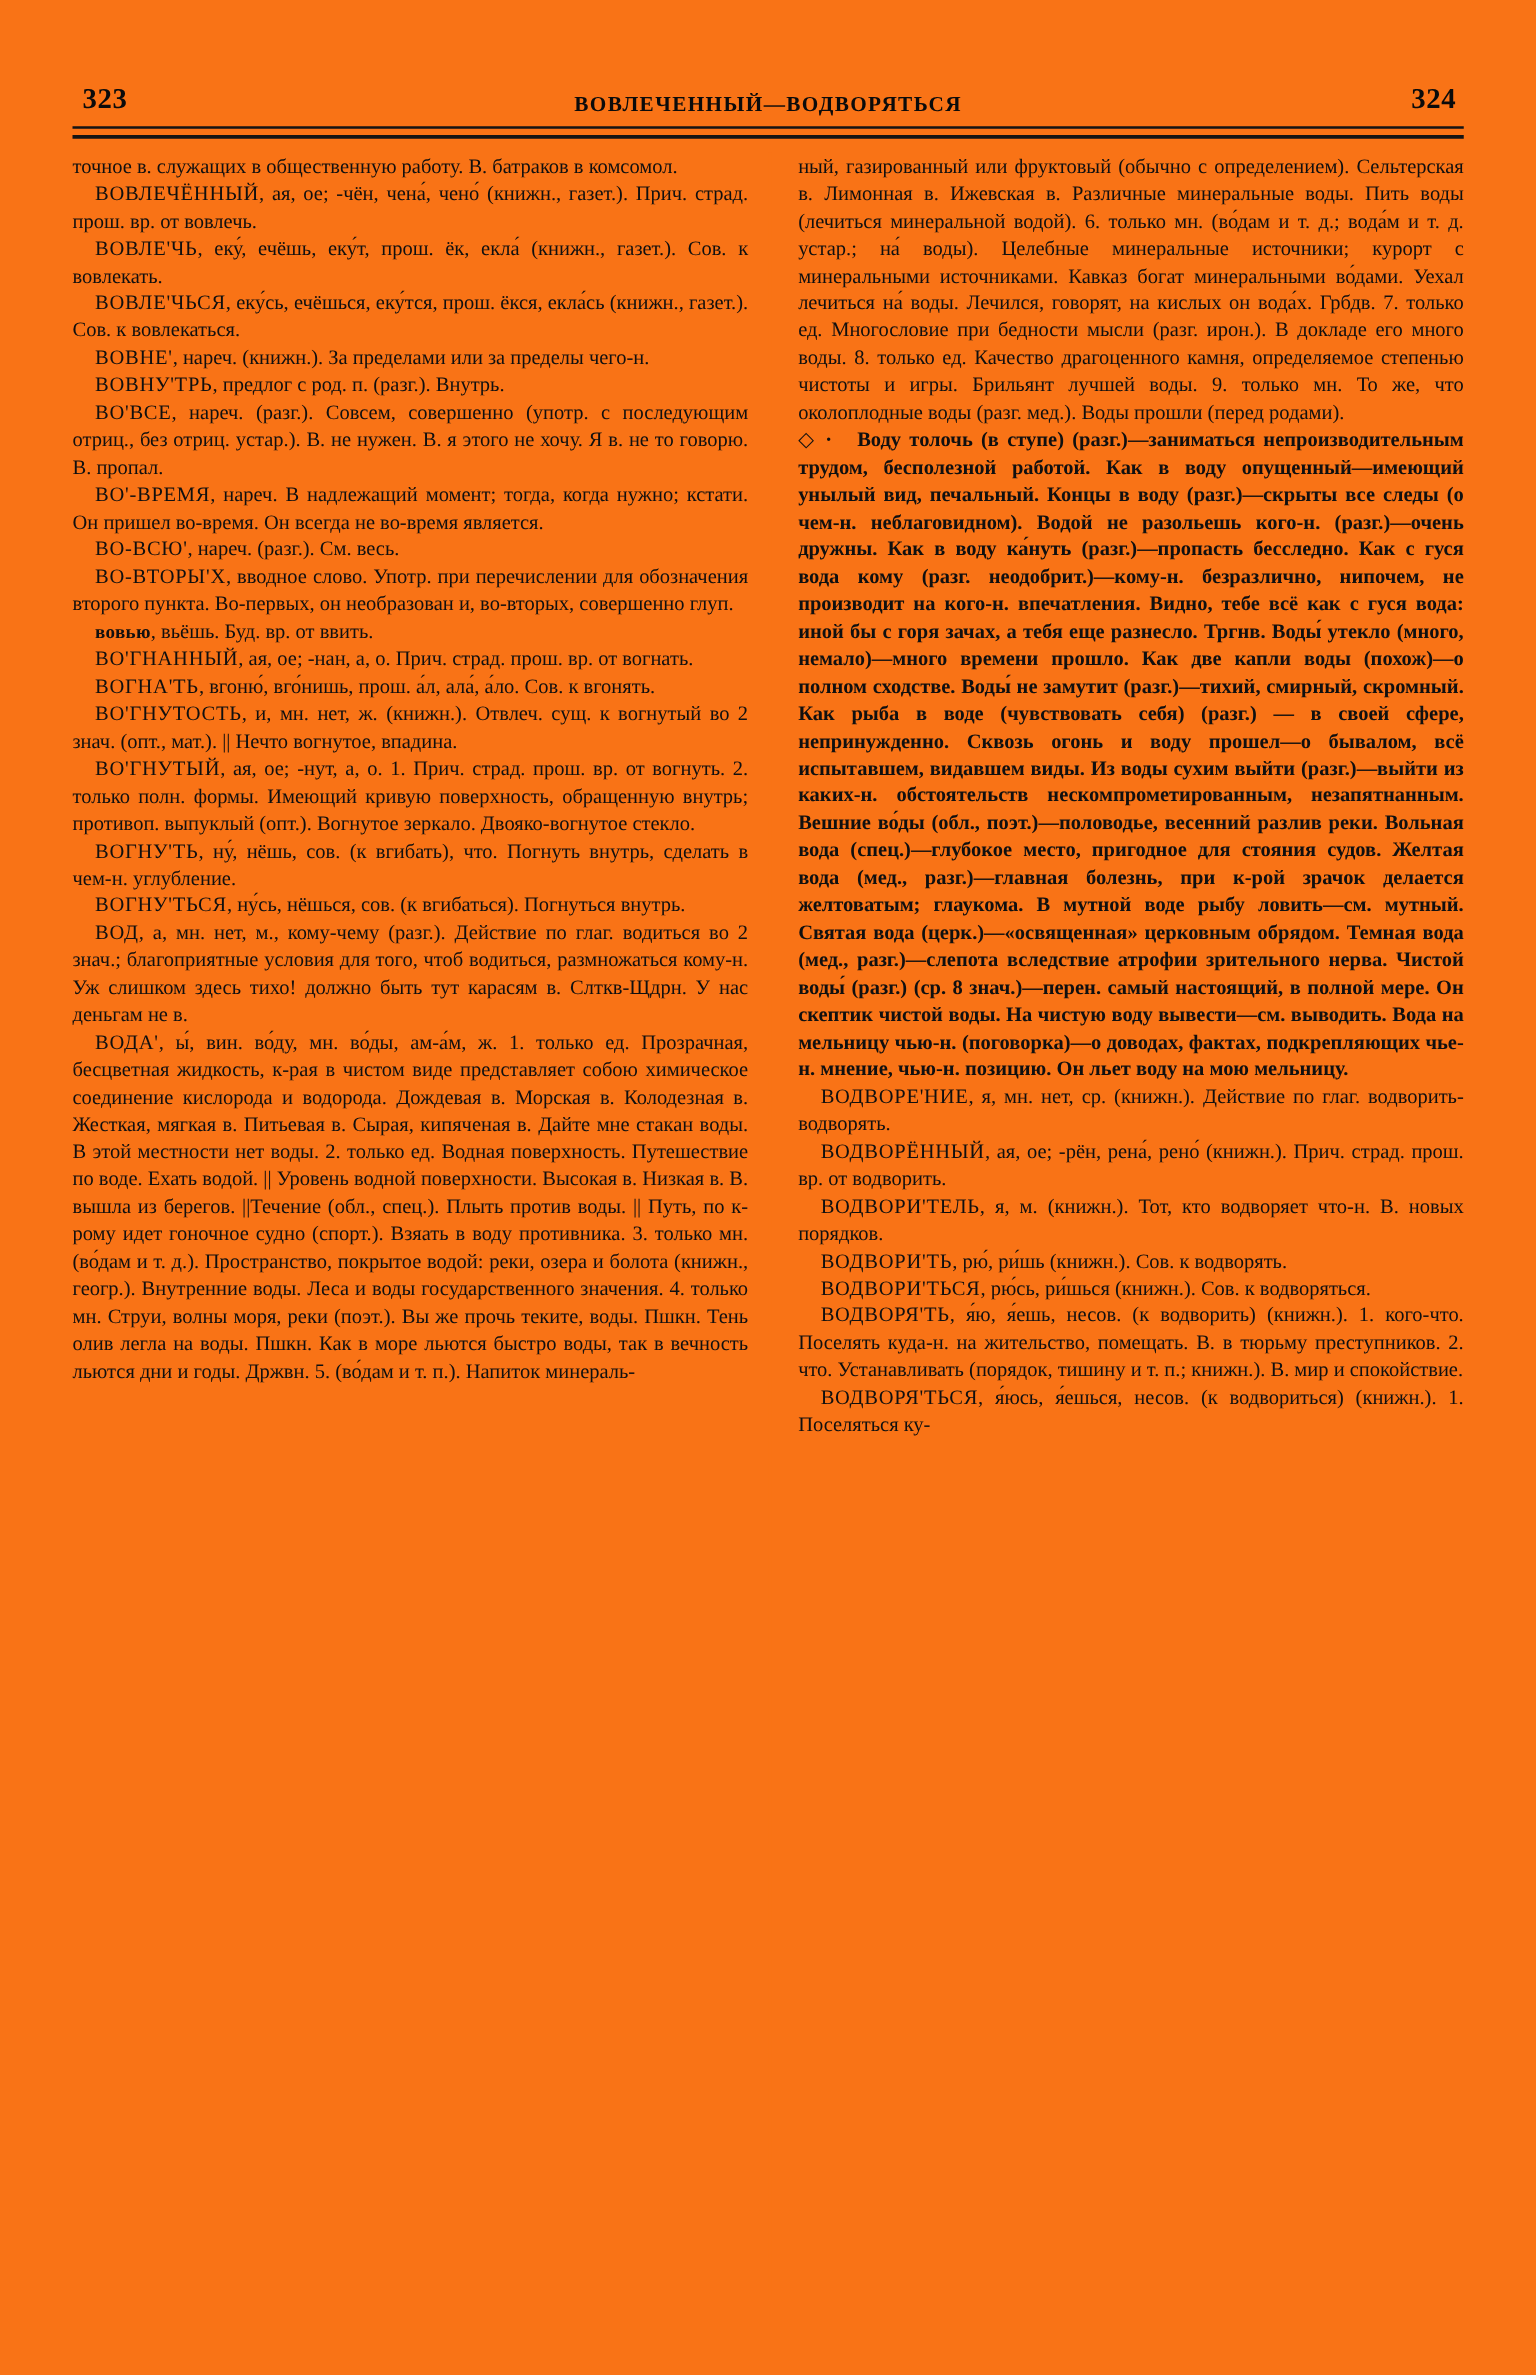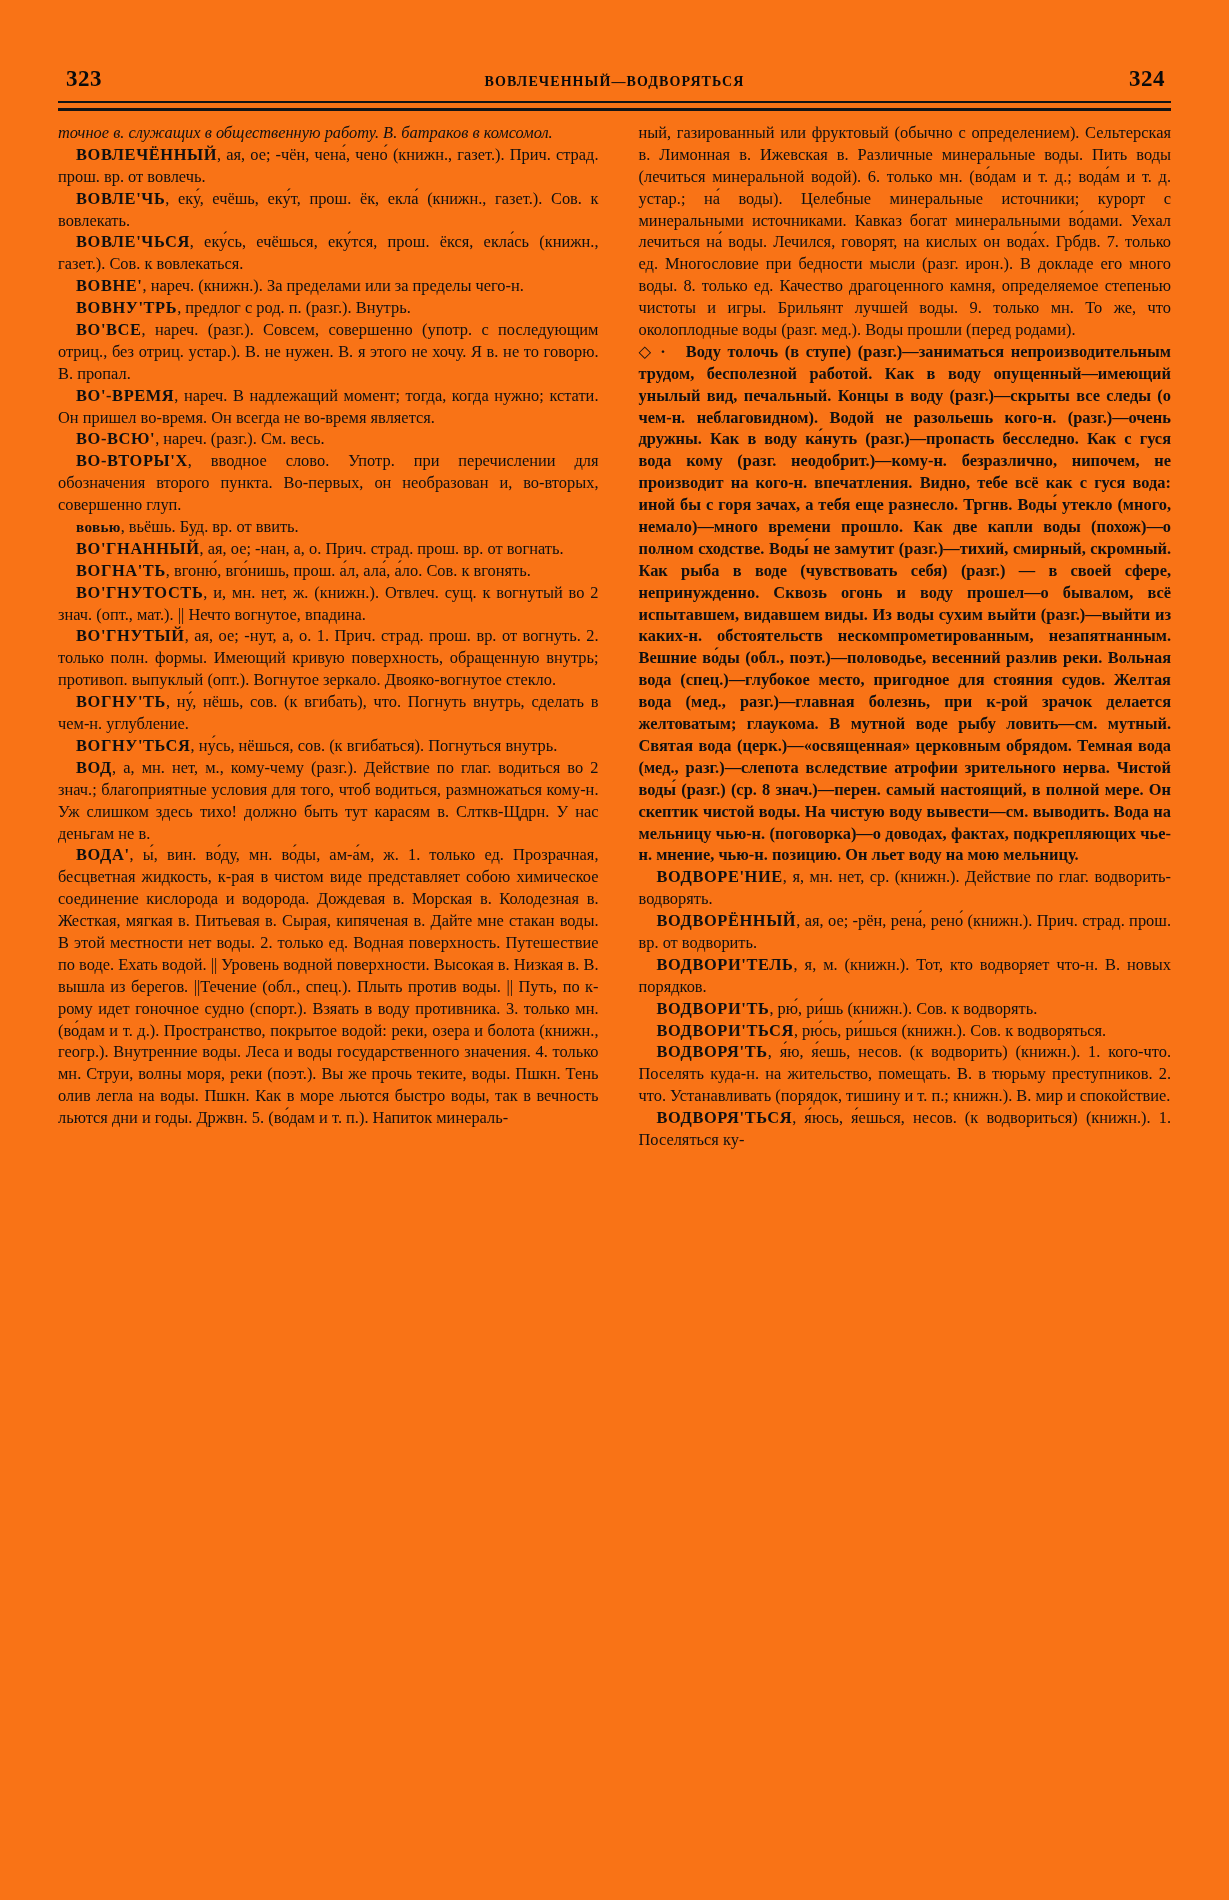--- a/index.html
+++ b/index.html
@@ -37,21 +37,21 @@
     font-family: "Liberation Serif", "DejaVu Serif", serif;
   }
   .folio.left  { left: 8px; }
   .folio.right { right: 6px; }
   .runhead-title {
     position: absolute;
     left: 0; right: 0;
     top: 8px;
     text-align: center;
     font-weight: bold;
-    font-size: 14px;
+    font-size: 17px;
     letter-spacing: 1.1px;
     color: #0b0b0b;
   }
   .rule {
     position: absolute;
     left: 58px;
     right: 58px;
     top: 101px;
     height: 5px;
     border-top: 2px solid #141414;
@@ -77,23 +77,23 @@
     text-justify: inter-word;
     hyphens: manual;
   }
   .col.left  { padding-right: 16px; }
   .col.right { padding-left: 22px; border-left: 2px solid #f97316; }
 
   .entry { margin: 0; text-indent: 18px; }
   .entry + .entry { margin-top: 0; }
   .cont { margin: 0; text-indent: 0; }
 
-  .hw { font-weight: bold; letter-spacing: .6px; }
+  .hw { font-weight: normal; letter-spacing: .6px; }
   .hw-sm { font-weight: bold; font-size: 15.2px; letter-spacing: .3px; }
-  .it { font-style: italic; }
+  .it { }
   .bd { font-weight: bold; margin-left: 20px; }
   .dia { font-weight: bold; }
 </style>
 </head>
 <body>
 
 <div class="page">
 
   <div class="runhead">
     <div class="folio left">323</div>

